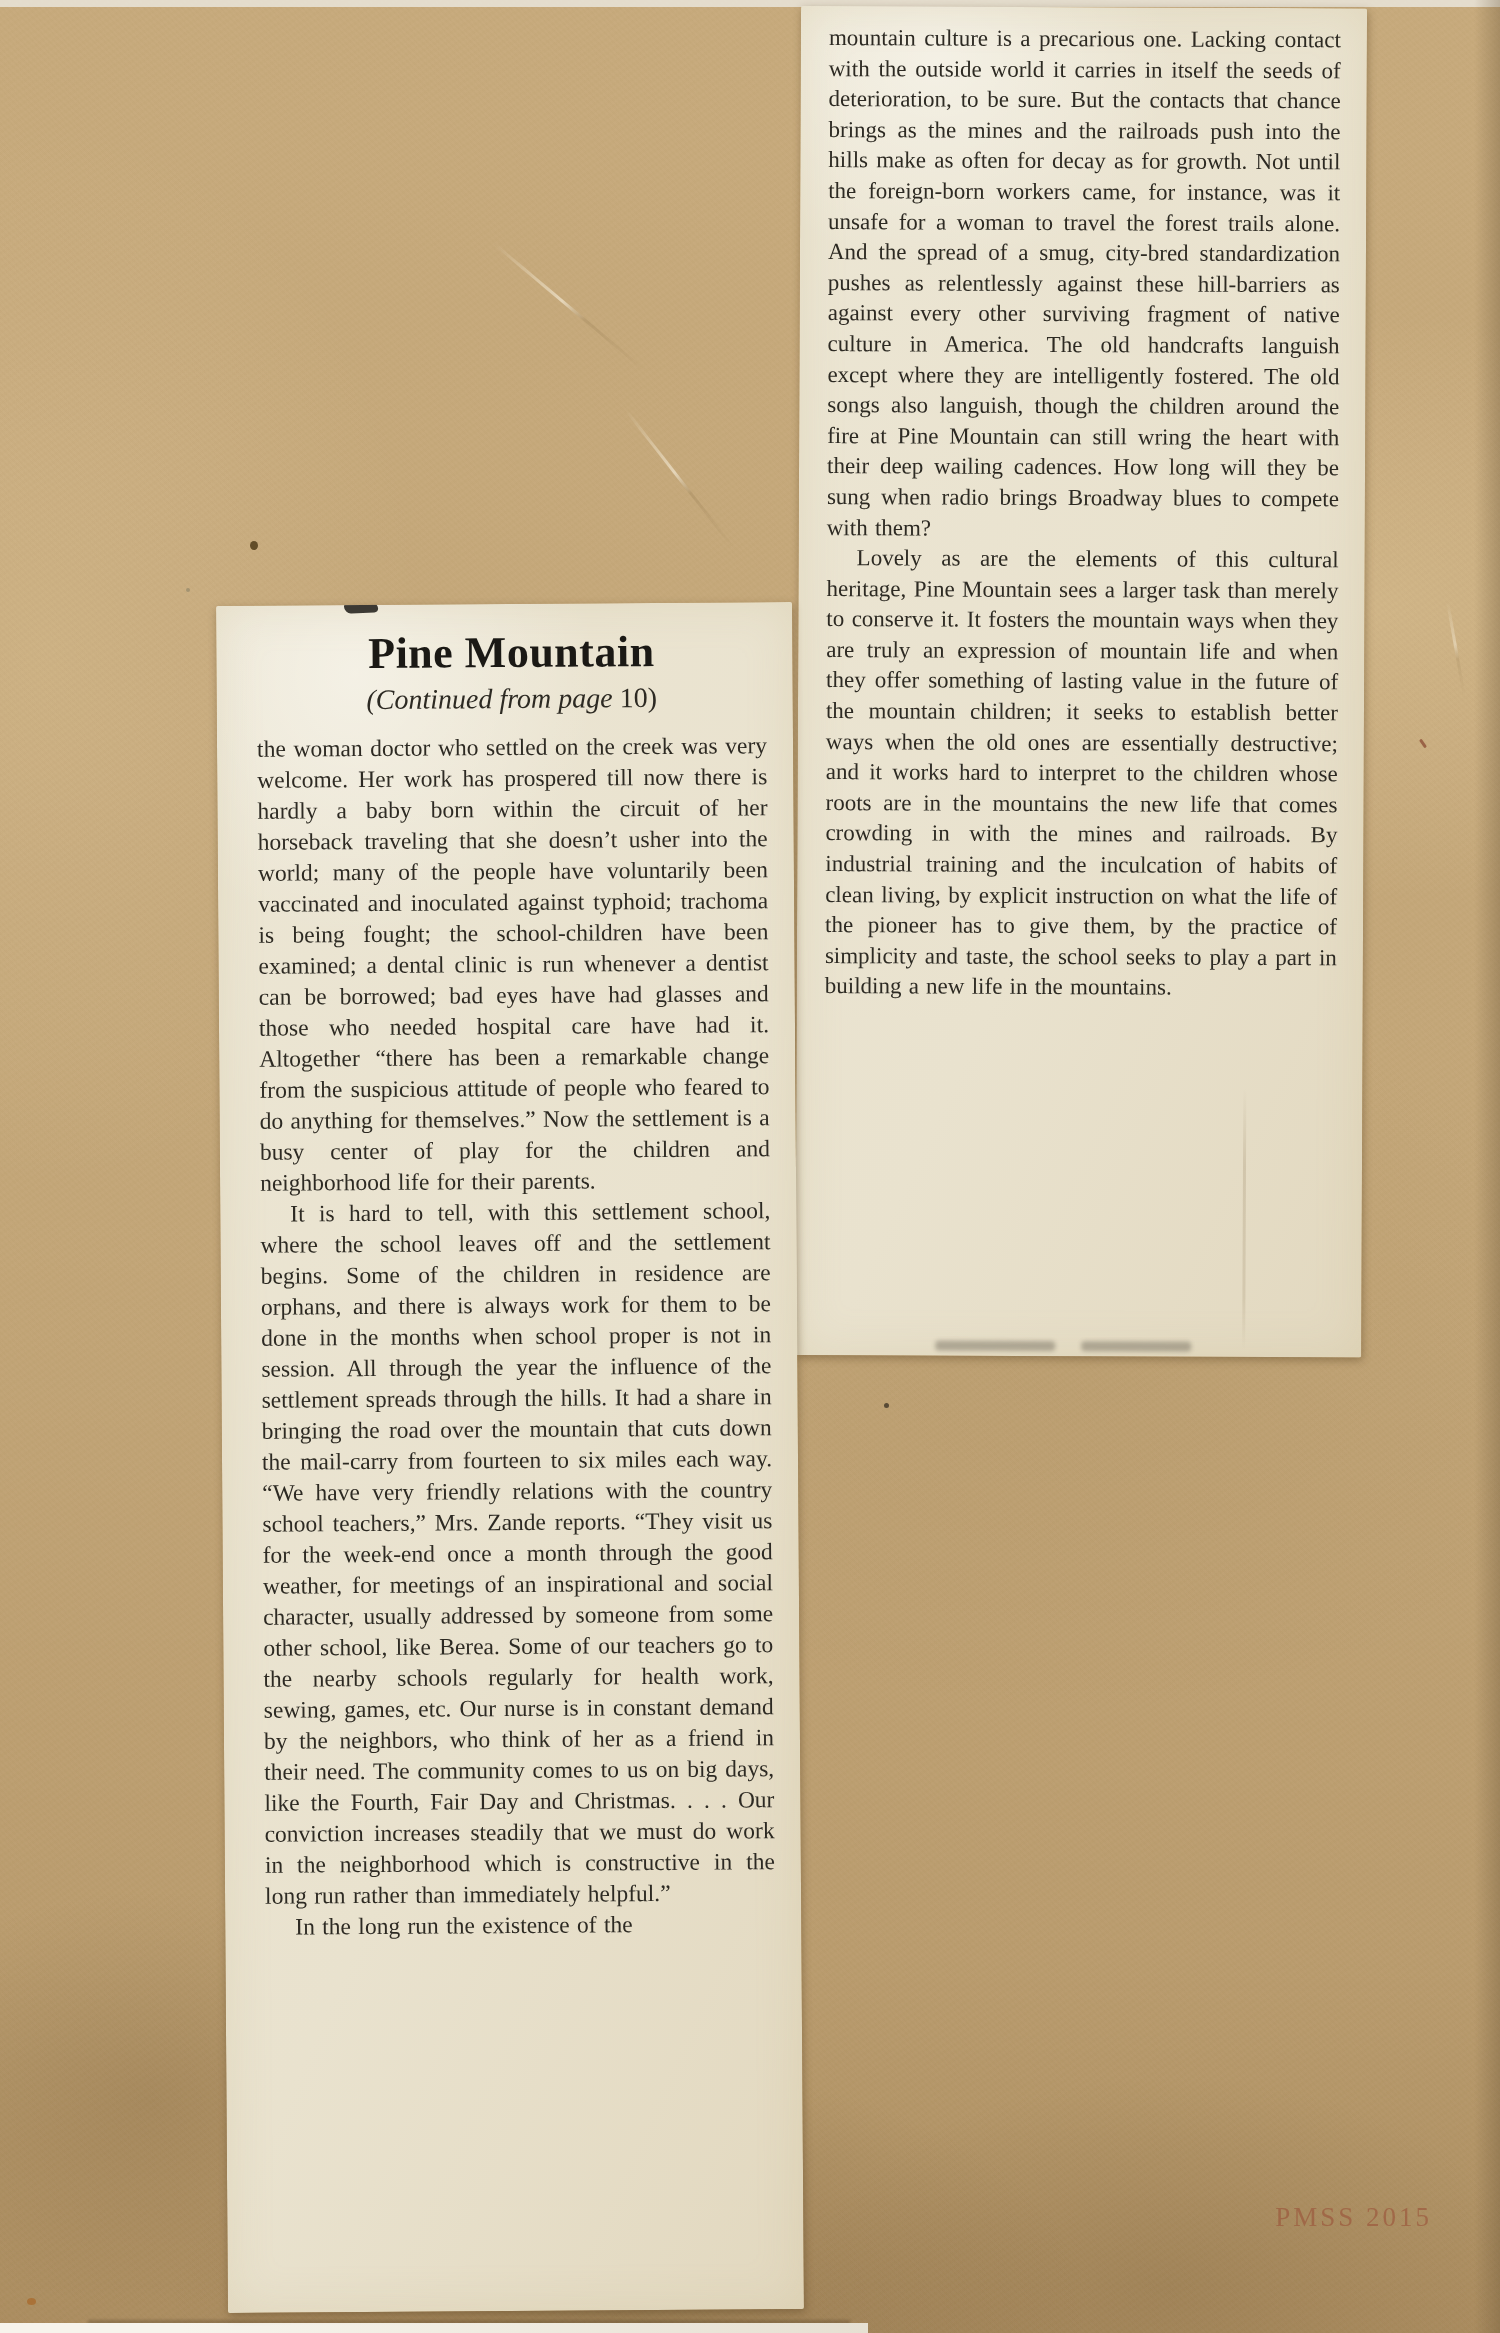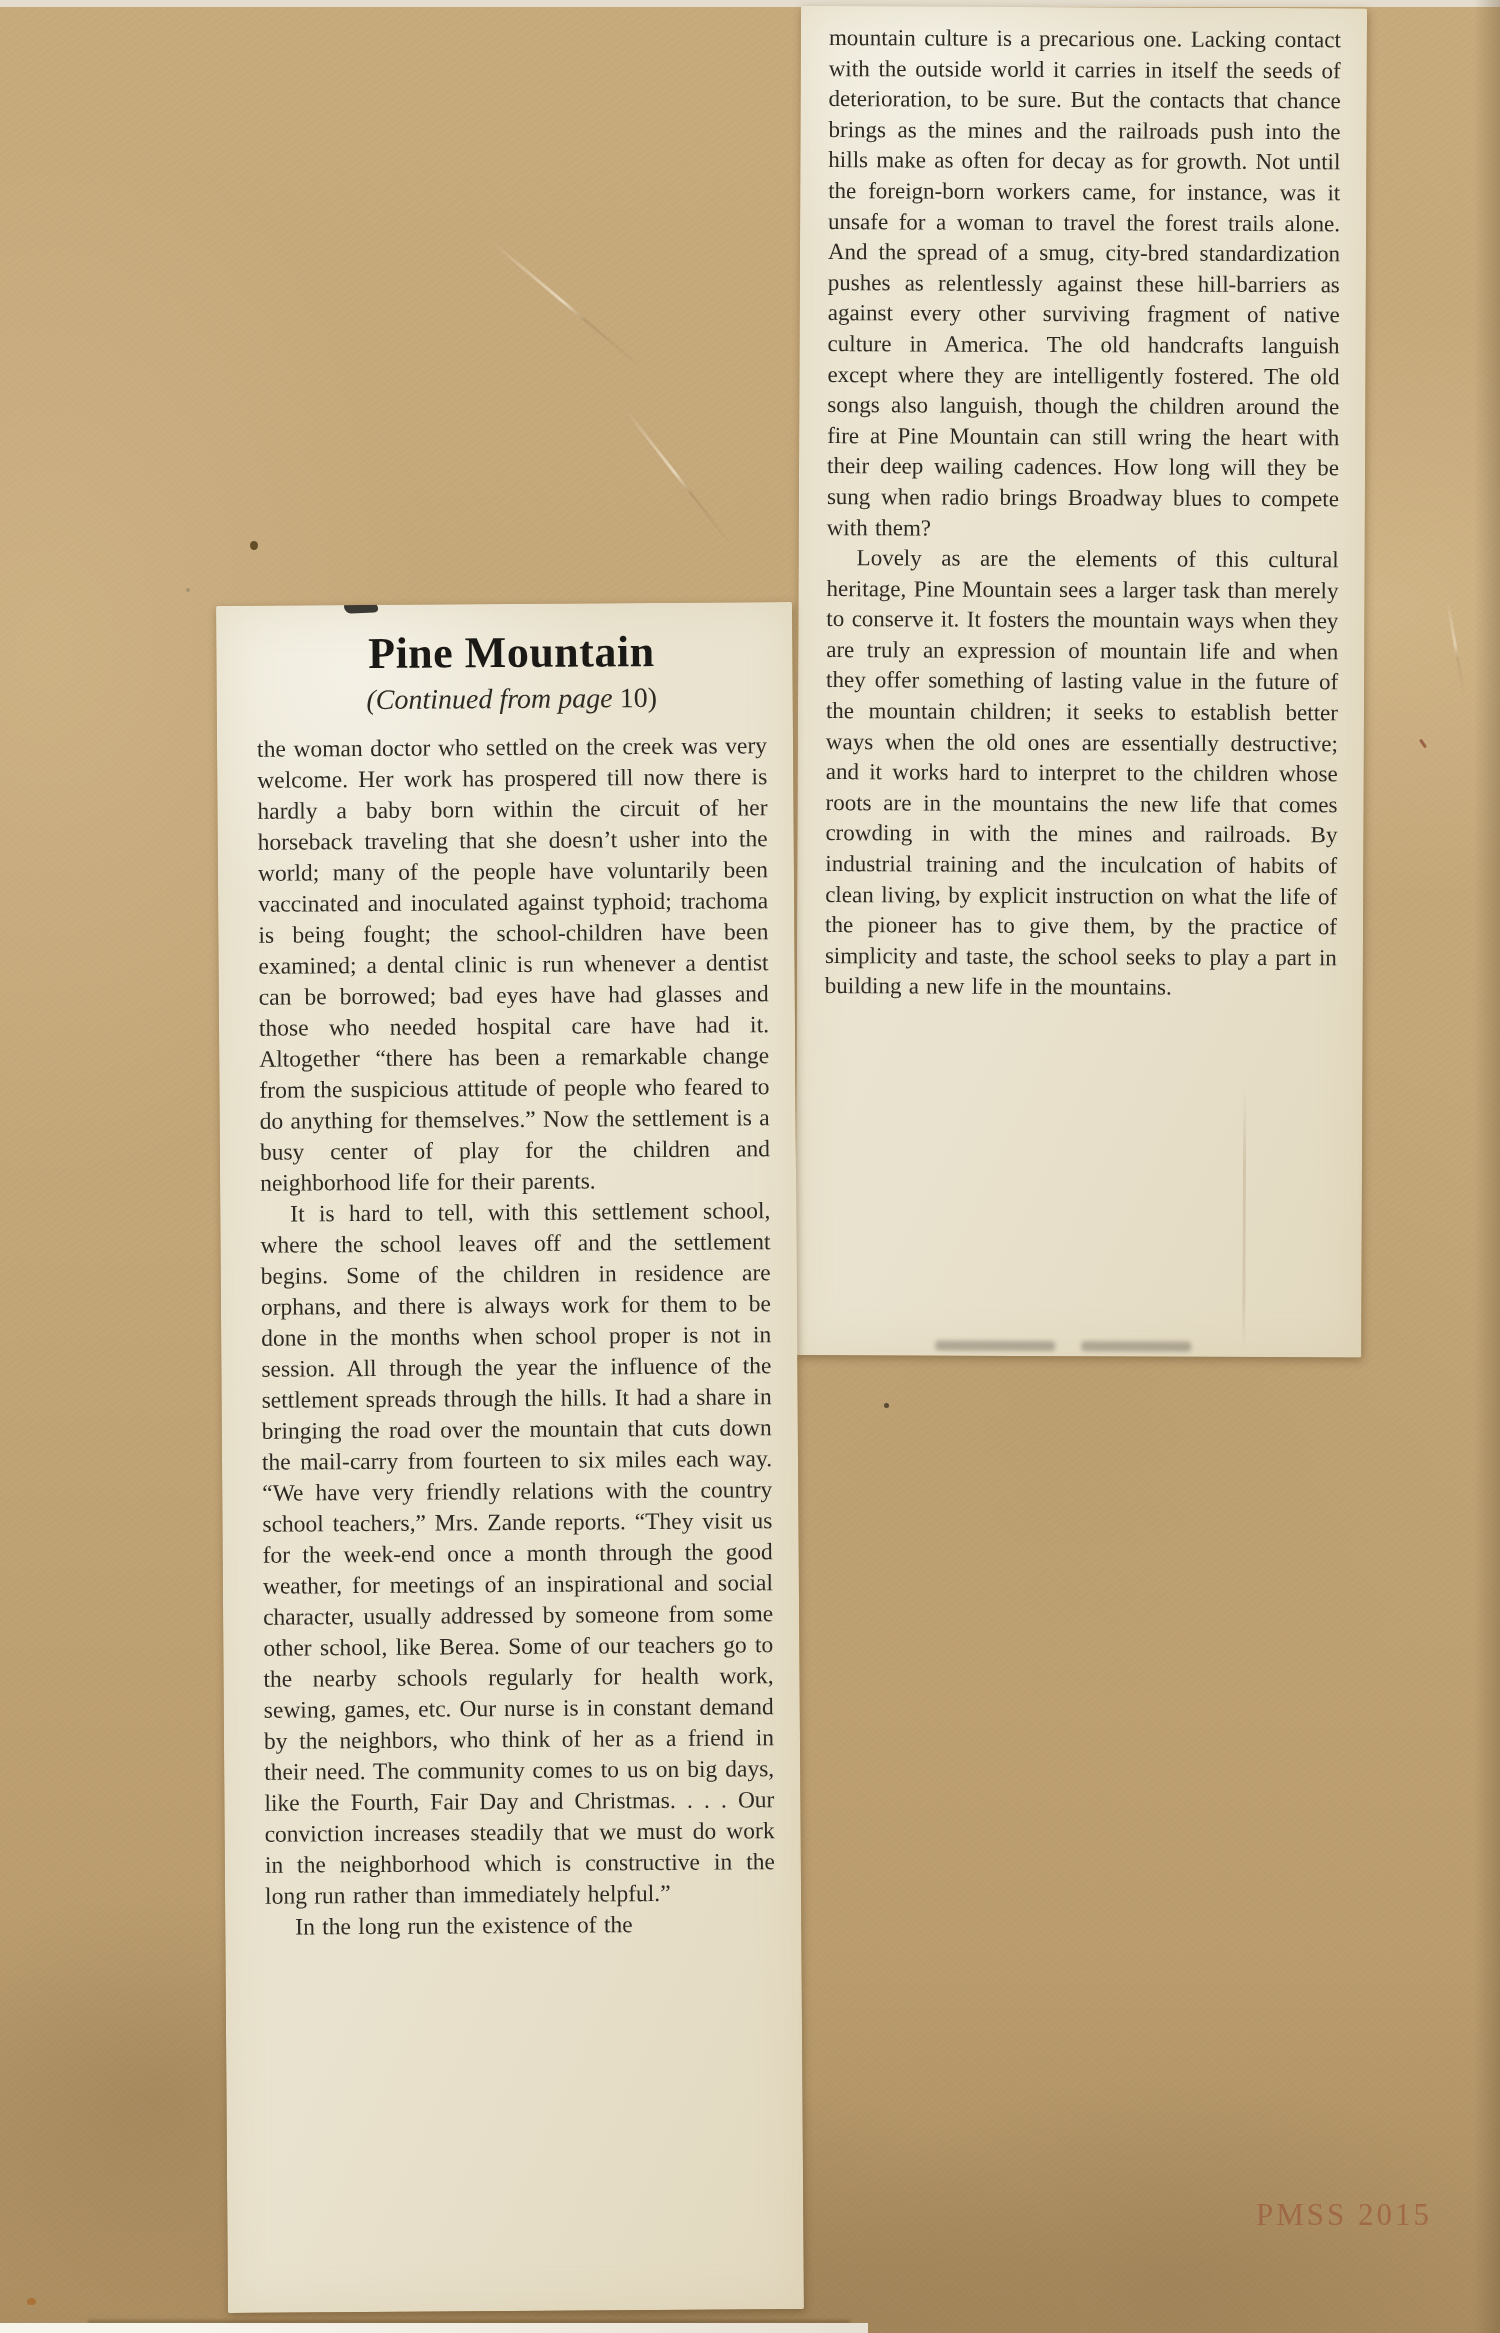--- a/index.html
+++ b/index.html
@@ -71,21 +71,21 @@
   .crease-3{left:1408px;top:648px;width:96px;transform:rotate(80deg);opacity:.7;}
 
   .speck{position:absolute;border-radius:50%;}
   .speck-1{left:250px;top:541px;width:8px;height:9px;background:#57431f;opacity:.9;}
   .speck-2{left:884px;top:1403px;width:5px;height:5px;background:#3f3526;opacity:.8;}
   .speck-3{left:27px;top:2298px;width:9px;height:7px;background:#a96c2e;opacity:.8;}
   .speck-4{left:1418px;top:742px;width:10px;height:3px;border-radius:2px;background:#8a4a33;opacity:.75;transform:rotate(55deg);}
   .speck-5{left:186px;top:588px;width:4px;height:4px;background:#8a8268;opacity:.6;}
 
   .watermark{position:absolute;right:68px;bottom:100px;
-    font-size:31px;letter-spacing:3px;color:var(--watermark,#9a5138);opacity:.6;margin-left:36px;}
+    font-size:27px;letter-spacing:3px;color:var(--watermark,#9a5138);opacity:.6;margin-left:36px;}
 </style>
 </head>
 <body>
 
 <div class="page">
 
   <div class="grain"></div>
   <div class="top-edge"></div>
   <div class="right-edge"></div>
   <div class="bottom-smudge"></div>

